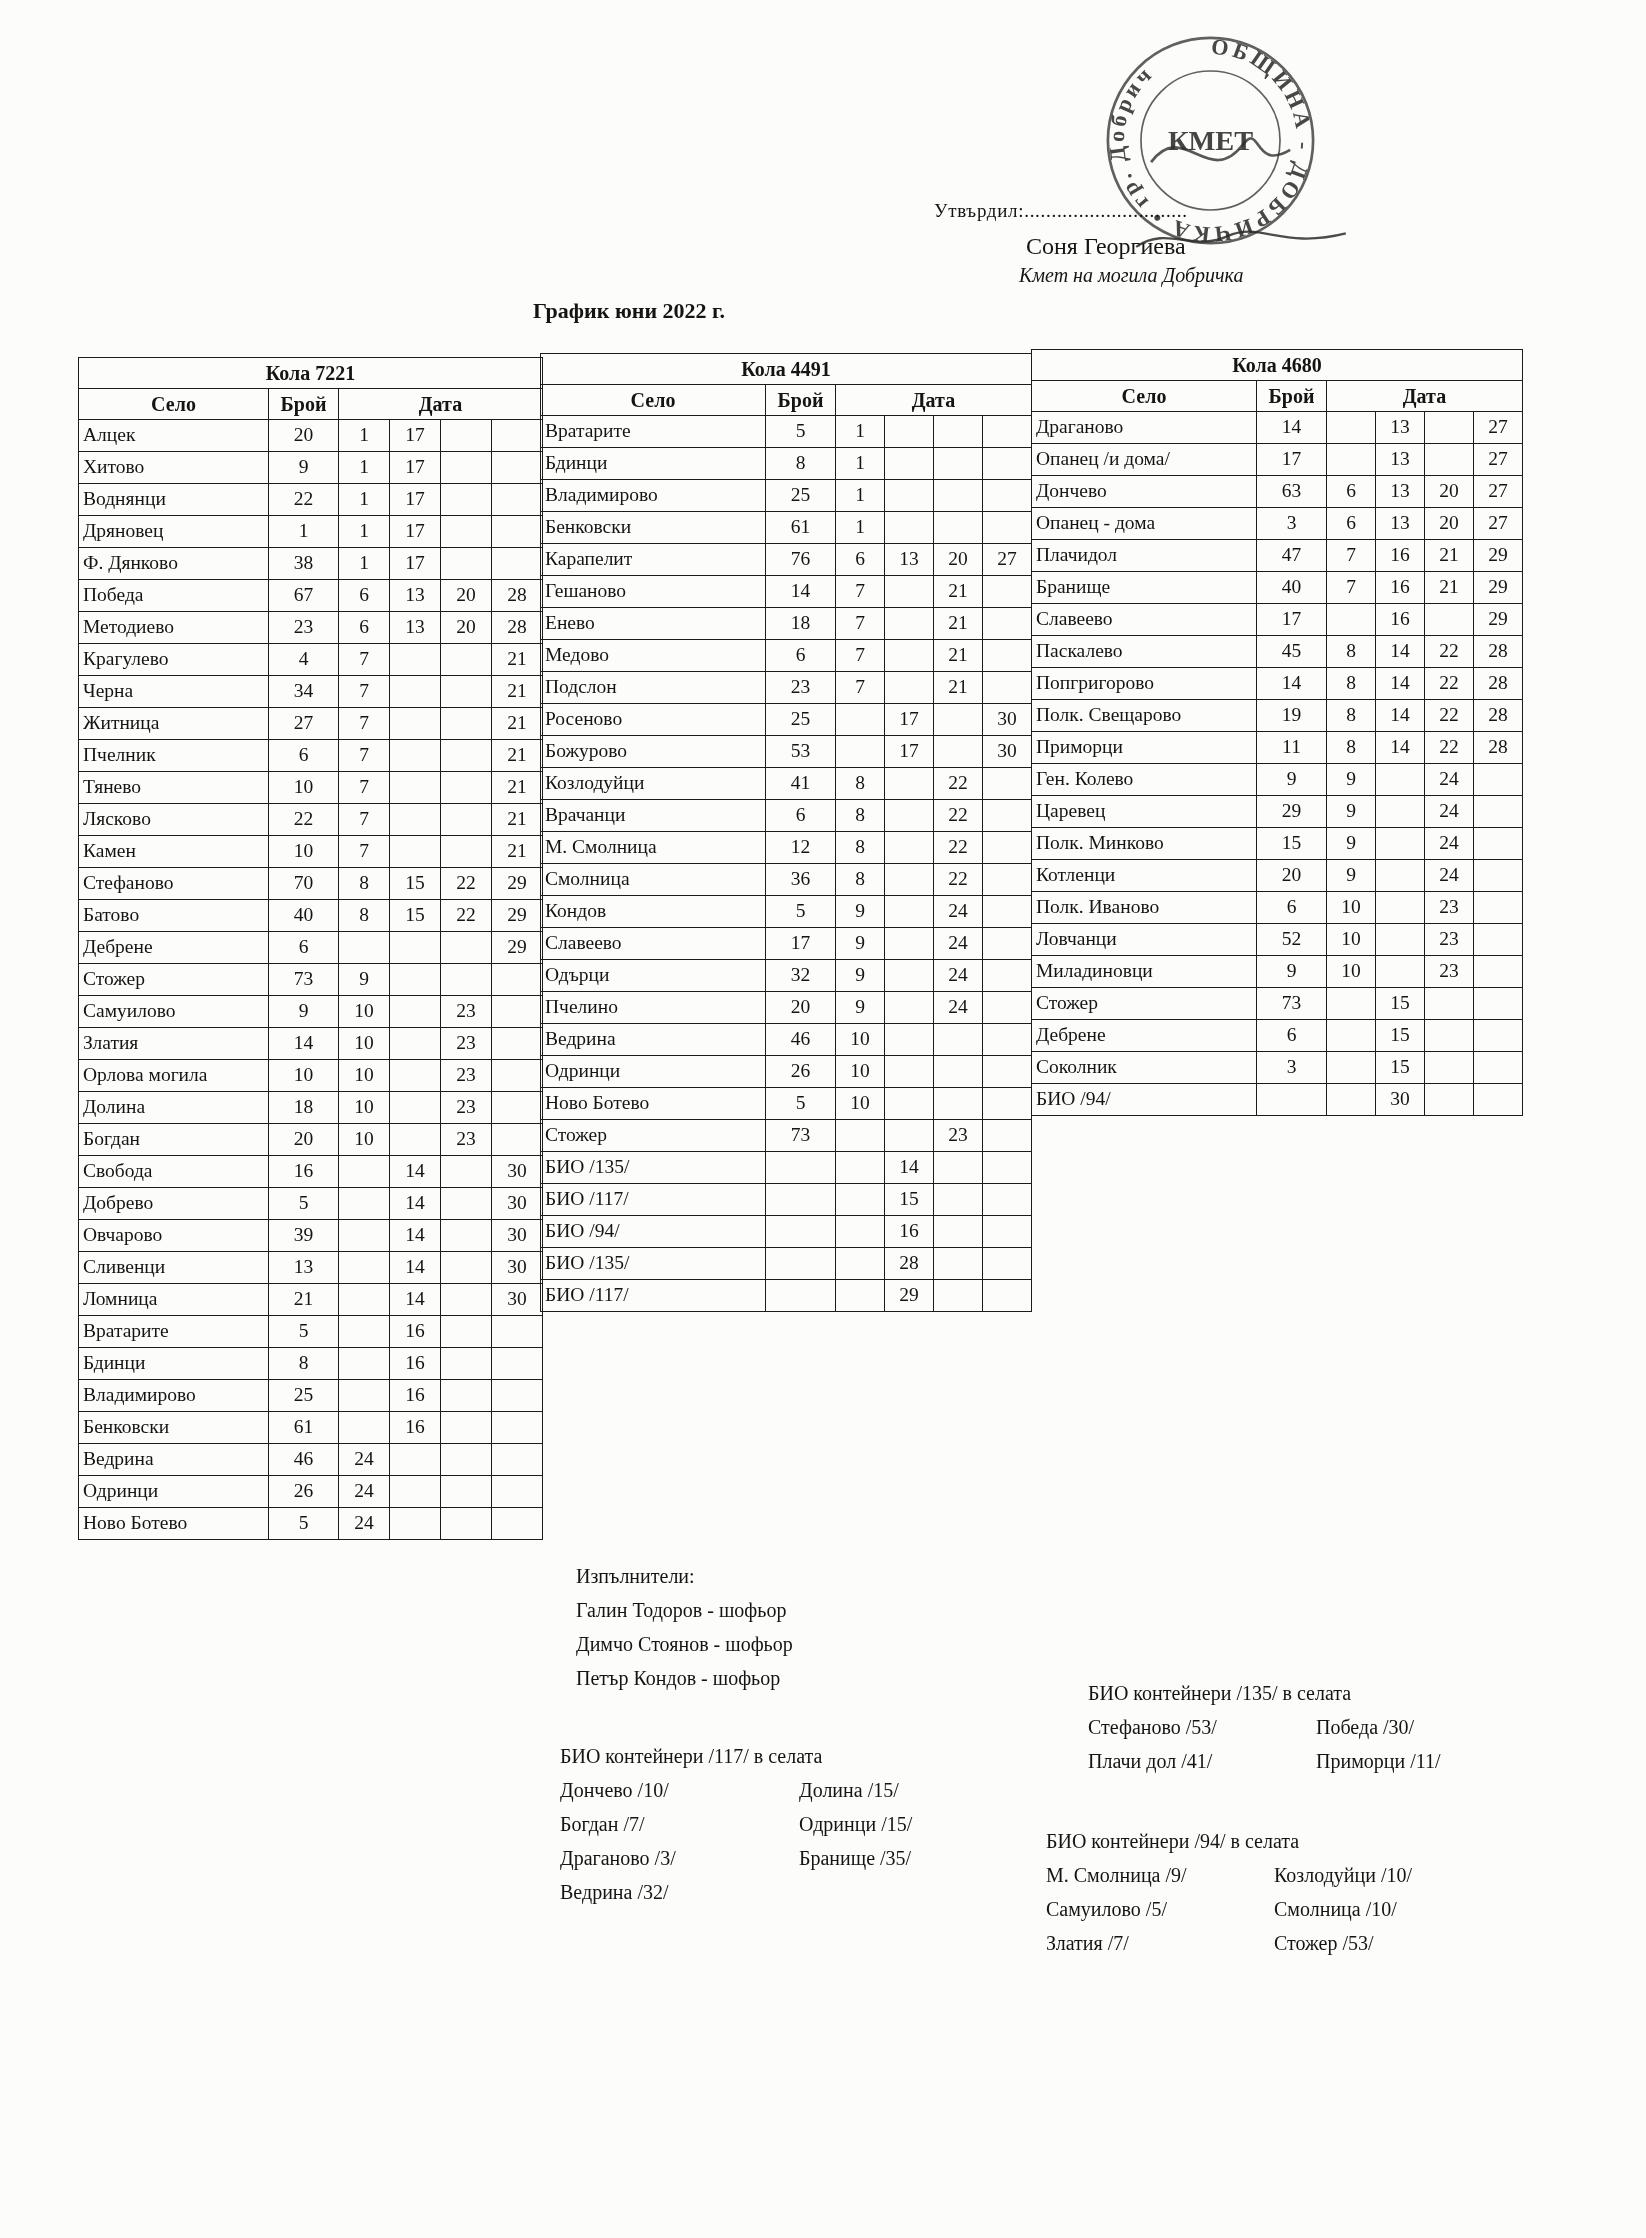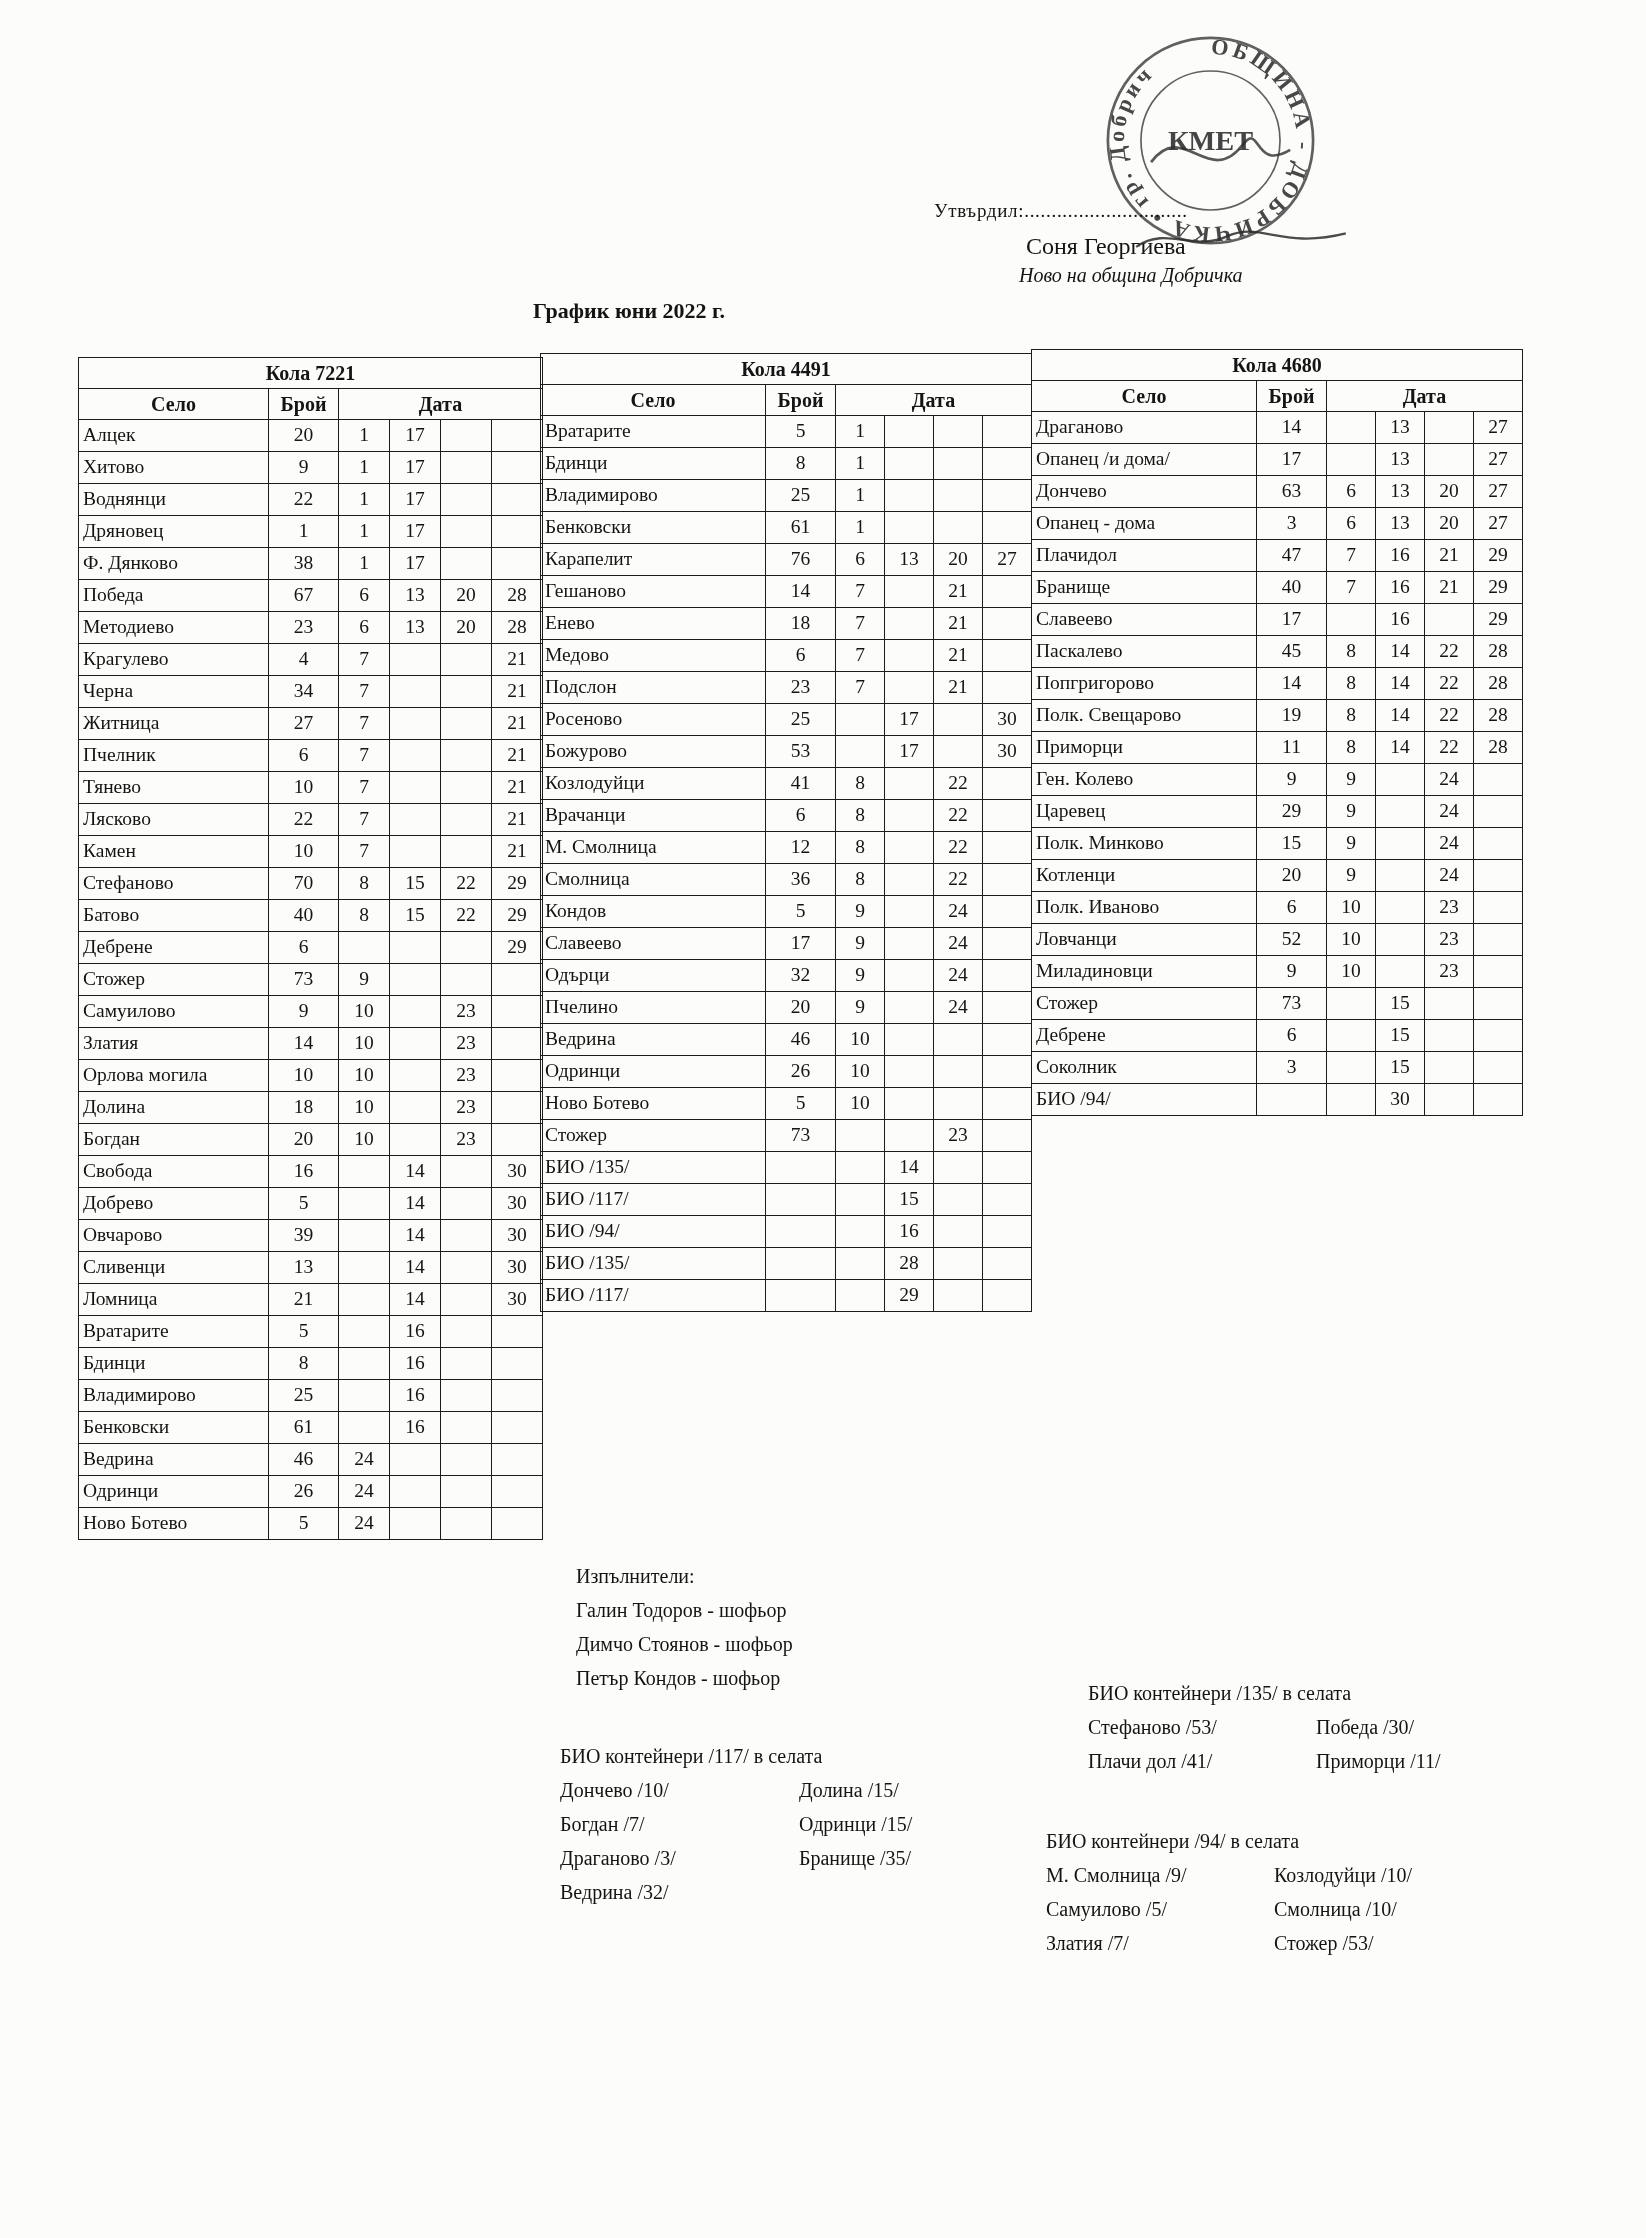--- a/index.html
+++ b/index.html
@@ -73,21 +73,21 @@
       <text x="180" y="194" text-anchor="middle" font-size="42" font-weight="bold" fill="#454545">КМЕТ</text>
       <path d="M 92 212 C 140 148, 178 252, 228 186 C 254 152, 244 226, 298 194" stroke="#2e2e2e" stroke-width="4" fill="none" opacity="0.8"></path>
     </svg>
   </div>
 
   <div class="approval-label">Утвърдил:..............................</div>
   <div class="approval-name">Соня Георгиева</div>
   <svg class="signature2" viewBox="0 0 330 64">
     <path d="M 6 40 C 52 8, 92 48, 142 24 C 192 2, 222 44, 318 20" stroke="#2b2b2b" stroke-width="3.5" fill="none" opacity="0.85"></path>
   </svg>
-  <div class="approval-role">Ново  на община Добричка</div>
+  <div class="approval-role">Кмет  на могила Добричка</div>
 
   <div class="doc-title">График юни 2022 г.</div>
 
   <table class="sched" id="t1">
     <colgroup>
       <col style="width:190px">
         <col style="width:70px">
       <col style="width:51px">
         <col style="width:51px">
         <col style="width:51px">

